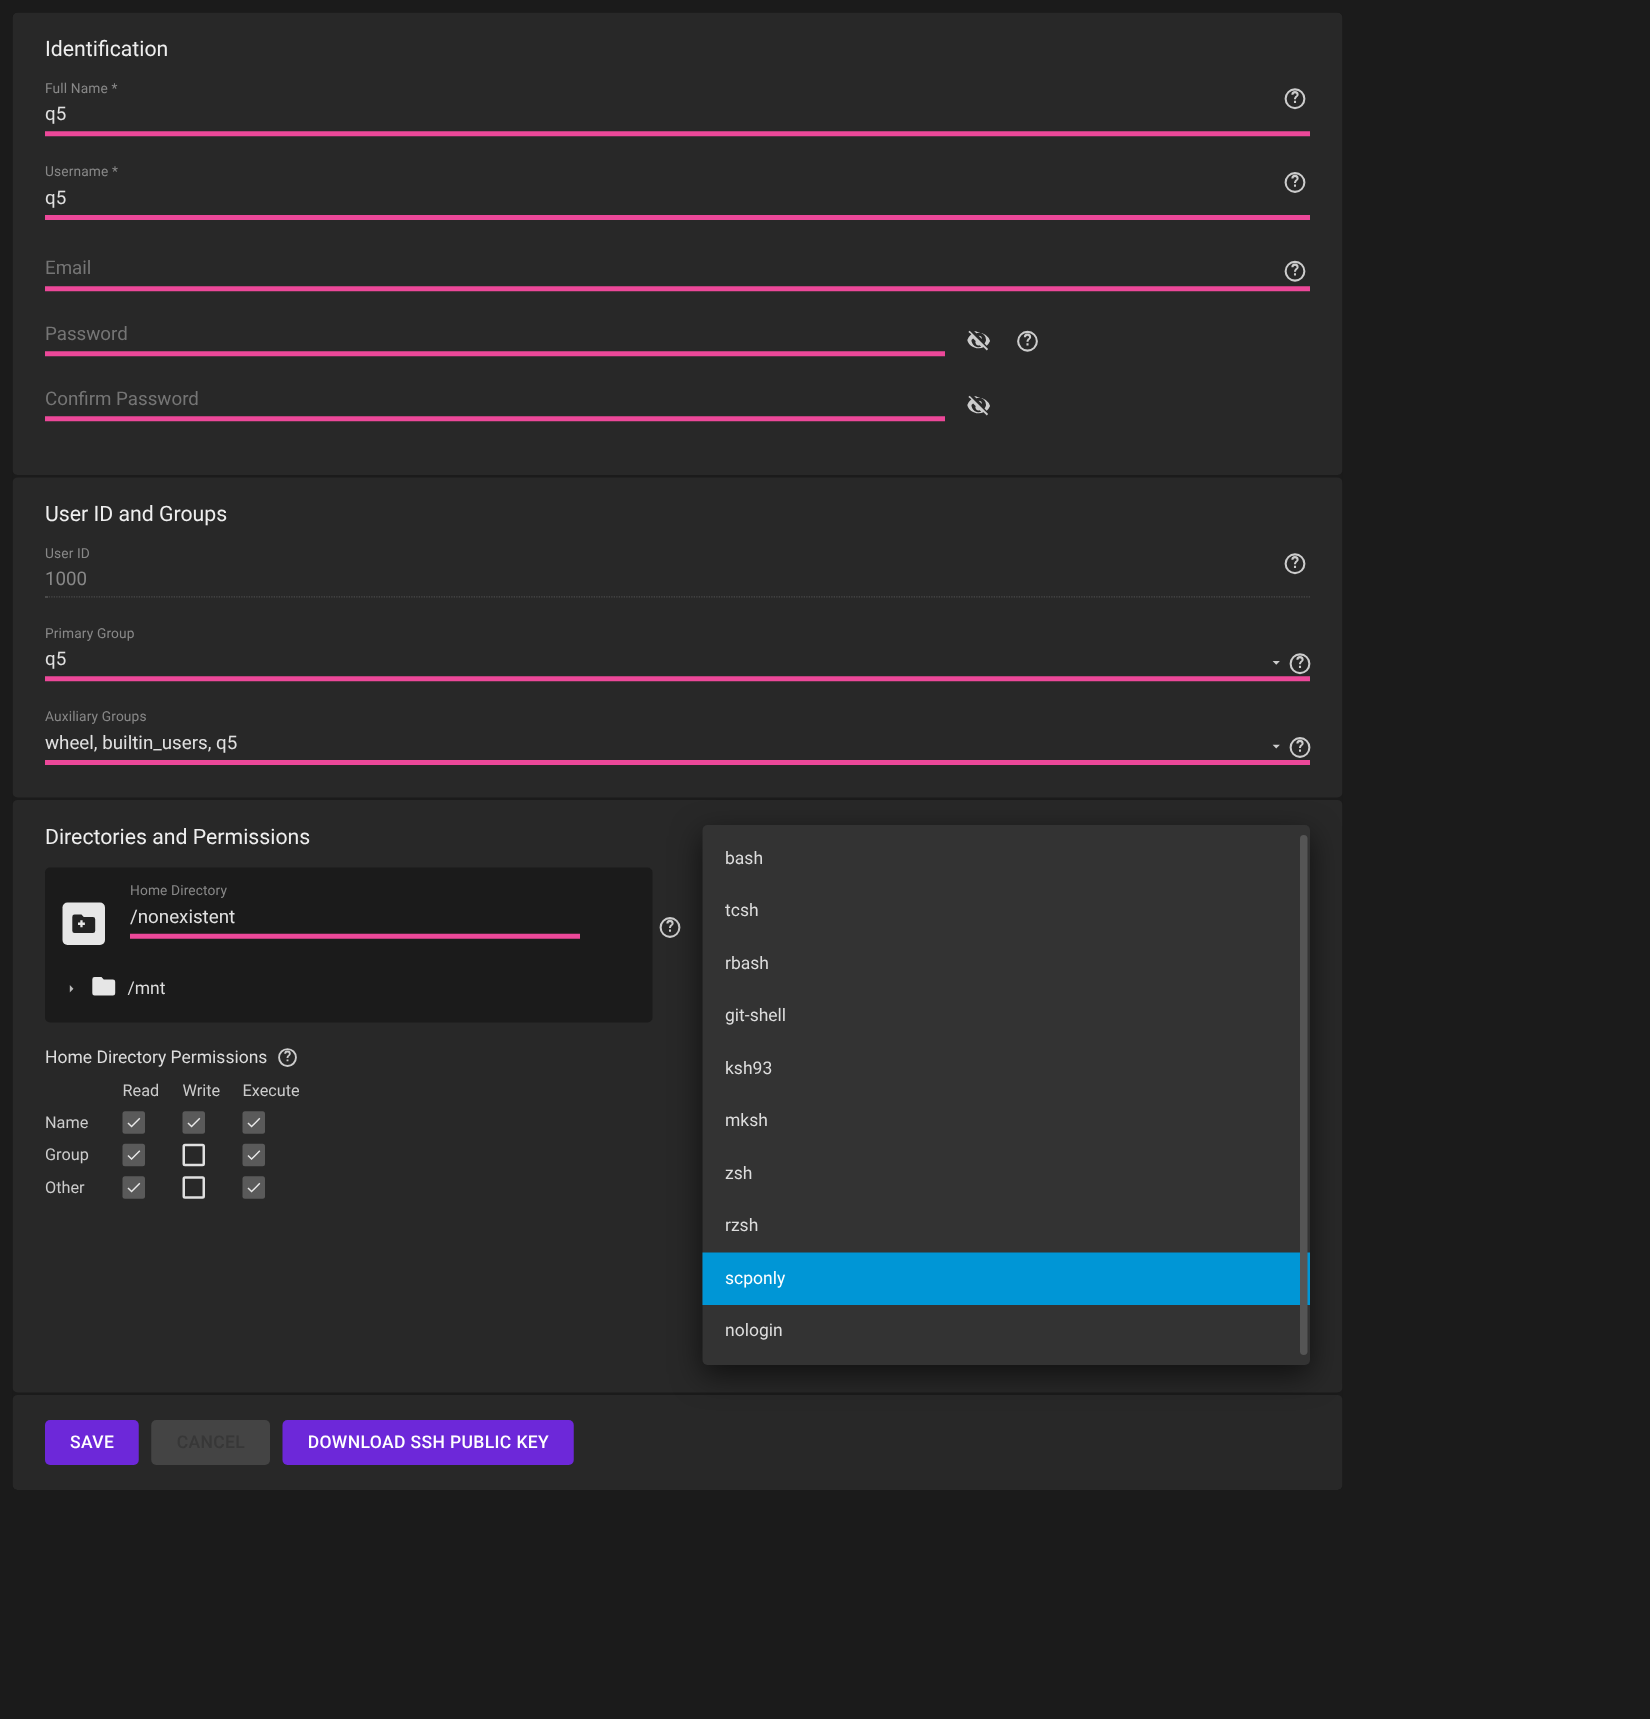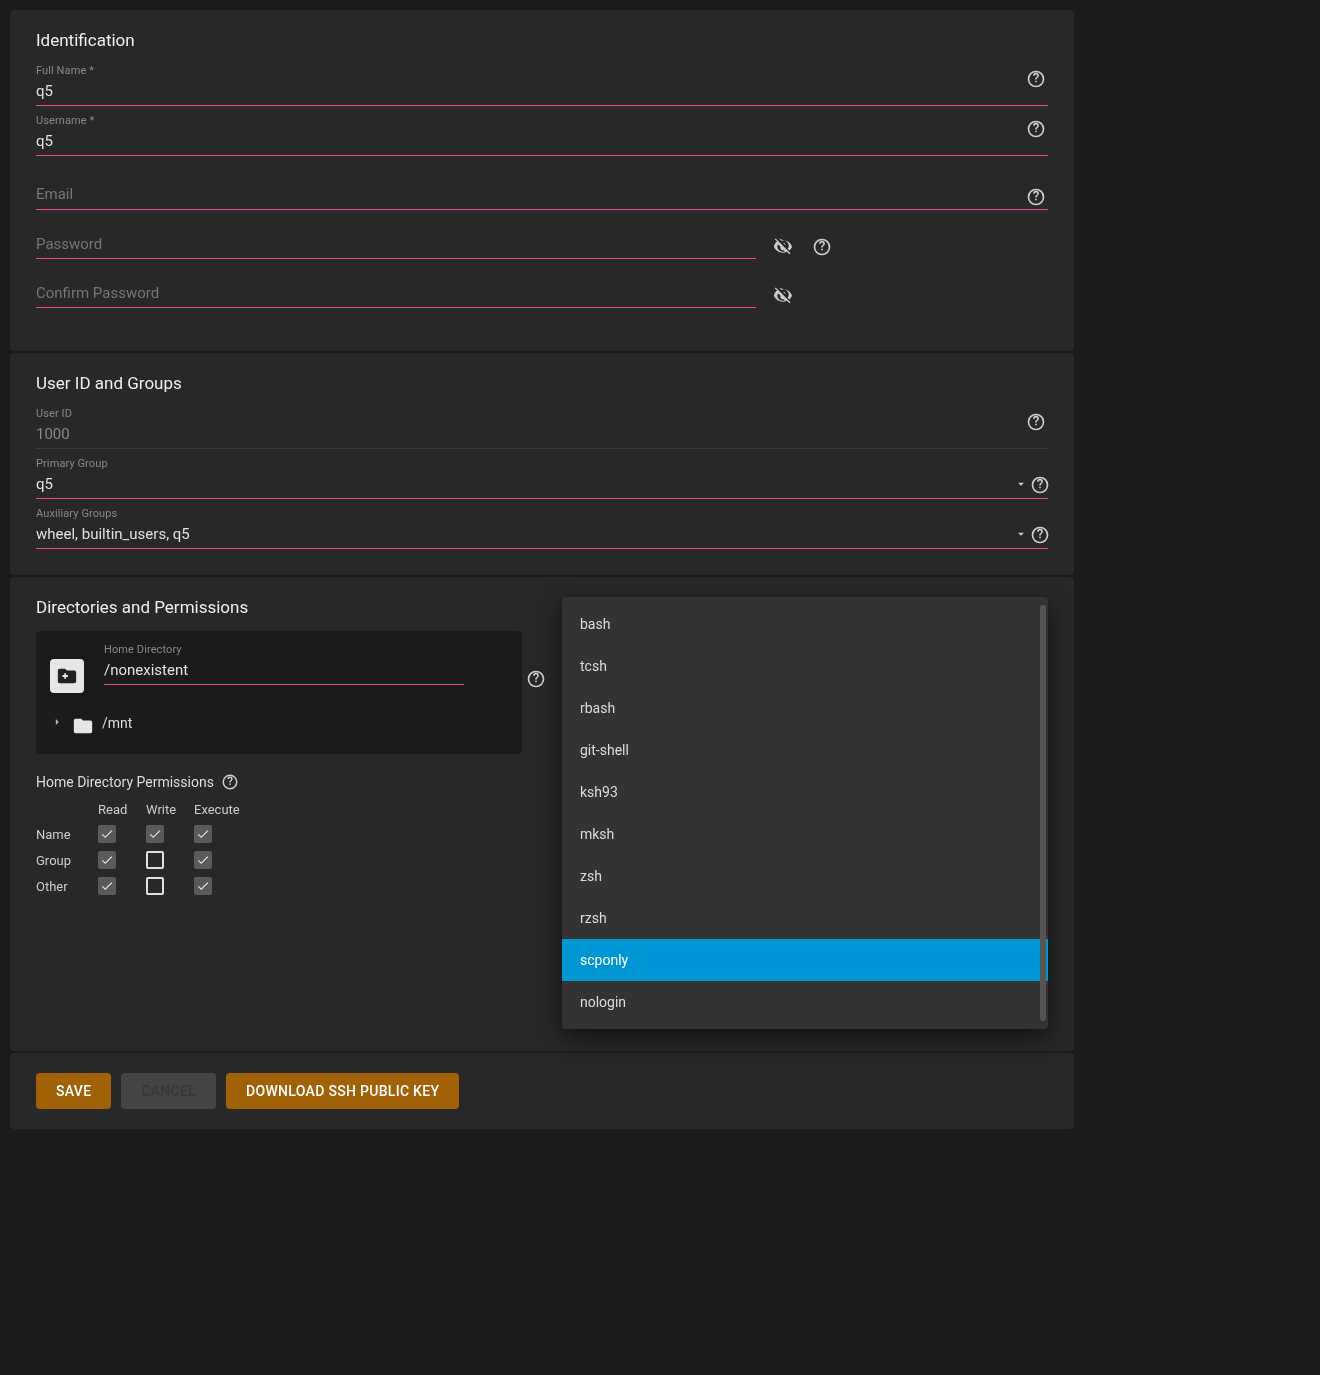--- a/index.html
+++ b/index.html
@@ -1,60 +1,60 @@
 <!DOCTYPE html>
 <html><head>
 <meta charset="utf-8">
 <style>
 *{box-sizing:border-box;margin:0;padding:0;font-family:Roboto,"Helvetica Neue",Arial,sans-serif}
 body{background:#1b1b1b;color:#e0e0e0;width:1320px;height:1375px;padding:10px;font-size:14px}
 .app{width:1064px;background:#1b1b1b;border-radius:4px;overflow:hidden}
 .card{background:#282828;padding:20px 26px 22px;border-radius:4px;margin-bottom:2px}
 .section-title{font-size:17px;font-weight:400;color:#eee;margin-bottom:14px}
-.fld{position:relative;margin-bottom:8px}
+.fld{position:relative;margin-bottom:22px}
 .fld-h{position:relative;margin-bottom:21px}
 .fld-lbl{font-size:11px;color:#888;display:block;margin-bottom:2px;letter-spacing:.1px}
-.underline{border:none;border-bottom:1px solid #ec4899;background:transparent;color:#e0e0e0;font-size:15px;width:100%;padding:3px 0 5px;outline:none}
+.underline{border:none;border-bottom:4px solid #ec4899;background:transparent;color:#e0e0e0;font-size:15px;width:100%;padding:3px 0 5px;outline:none}
 .underline.dotted{border-bottom:1px dotted #4a4a4a;color:#888}
 .help-ico,.eye-ico,.caret-ico,.tree-ico{display:inline-flex;align-items:center;justify-content:center;color:#bbb}
 .help-ico{width:24px;height:24px}
 .help-ico svg,.eye-ico svg{width:20px;height:20px;fill:#ccc}
 .help-abs{position:absolute;right:0;top:3px}
 .caret-ico{width:14px;height:14px;color:#ccc}
 .sel-caret{position:absolute;right:20px;bottom:8px;pointer-events:none}
 .sel-help{position:absolute;right:-4px;bottom:2px}
 .eye-ico{width:26px;height:26px}
 .two-col{display:flex;gap:40px}
 .col{flex:1;min-width:0}
 .dir-box{background:#1b1b1b;border-radius:4px;padding:12px 14px 10px}
 .dir-top{display:flex;align-items:flex-start;gap:20px}
 .add-ico{width:34px;height:34px;background:#e6e6e6;color:#222;border-radius:4px;display:flex;align-items:center;justify-content:center;margin-top:16px;flex:none}
 .add-ico svg{width:22px;height:22px;fill:#222}
 .dir-fldwrap{flex:1;position:relative}
 .dir-help{position:absolute;right:-40px;top:24px}
-.tree-row{display:flex;gap:8px;margin-top:18px;padding:4px 0;color:#ddd}
+.tree-row{display:flex;align-items:center;gap:8px;margin-top:18px;padding:4px 0;color:#ddd}
 .tree-row .caret-ico svg{width:14px;height:14px;fill:#bbb}
 .folder-ico svg{width:22px;height:22px;fill:#e6e6e6}
 .perm-hdr{display:flex;align-items:center;gap:6px;margin:18px 0 10px;color:#ddd;font-size:14px}
 .perm-hdr .help-ico{width:20px;height:20px}
 .perm-hdr .help-ico svg{width:18px;height:18px}
 .ptable{display:grid;grid-template-columns:62px 48px 48px 62px;row-gap:8px;align-items:center}
 .ptable .h{font-size:13px;color:#ccc}
 .ptable .lab{font-size:13px;color:#ccc}
 .chk{width:18px;height:18px;border-radius:2px;display:inline-flex;align-items:center;justify-content:center}
 .chk.on{background:#5a5a5a}
 .chk.on svg{width:14px;height:14px;fill:#e8e8e8}
 .chk.off{border:2px solid #e0e0e0}
 .dropdown{position:relative;background:#333;border-radius:4px;box-shadow:0 8px 24px rgba(0,0,0,.6);padding:6px 0;width:100%;max-height:450px}
 .scrlbar{position:absolute;right:2px;top:8px;bottom:8px;width:6px;background:#555;border-radius:3px}
 .opt{padding:13px 18px;font-size:14px;color:#ddd;cursor:pointer}
 .opt.sel{background:#0096d6;color:#fff}
 .footer{background:#282828;padding:20px 26px;display:flex;gap:10px;border-radius:4px}
 .btn{border:none;border-radius:4px;padding:10px 20px;font-size:14px;font-weight:500;letter-spacing:.3px;cursor:pointer}
-.btn-primary{background:#a16207;color:#fff}
+.btn-primary{background:#6d28d9;color:#fff}
 .btn-secondary{background:#444;color:#373737}
 .pw-row{display:flex;align-items:flex-end;gap:14px}
 .pw-input{flex:0 0 72%;max-width:720px}
 </style>
 </head>
 <body>
 
 <div class="app">
 
   <div class="card">

